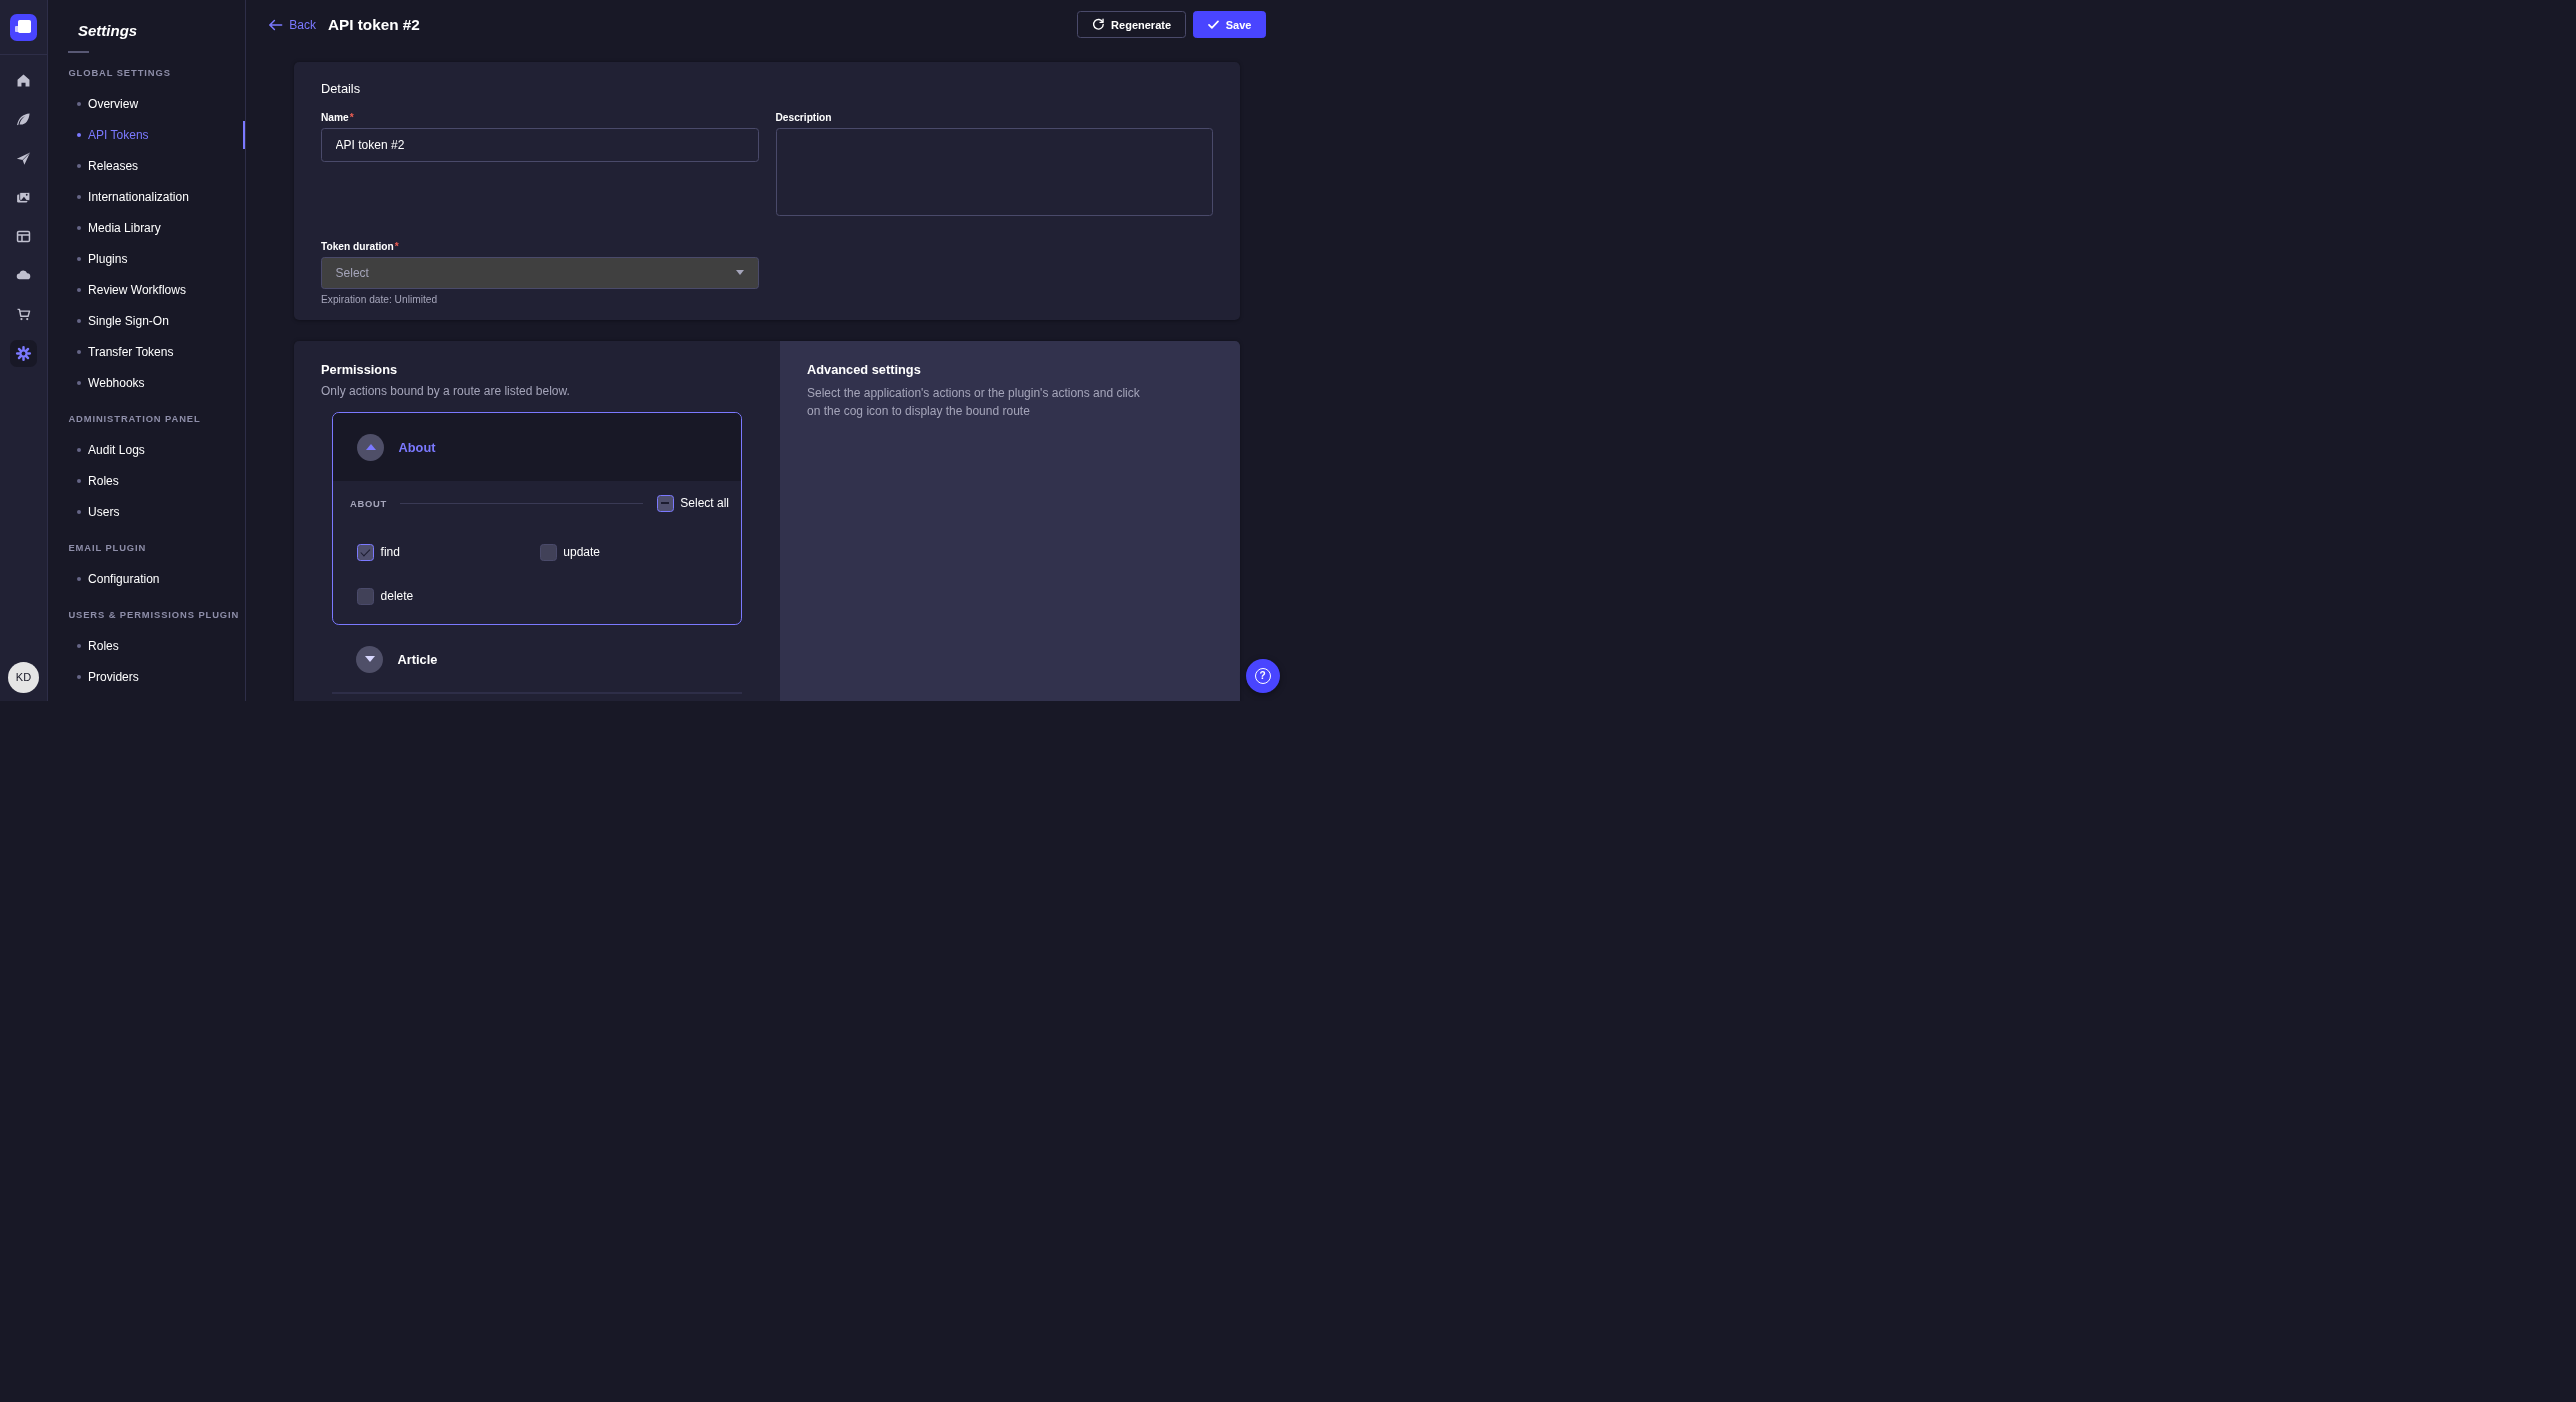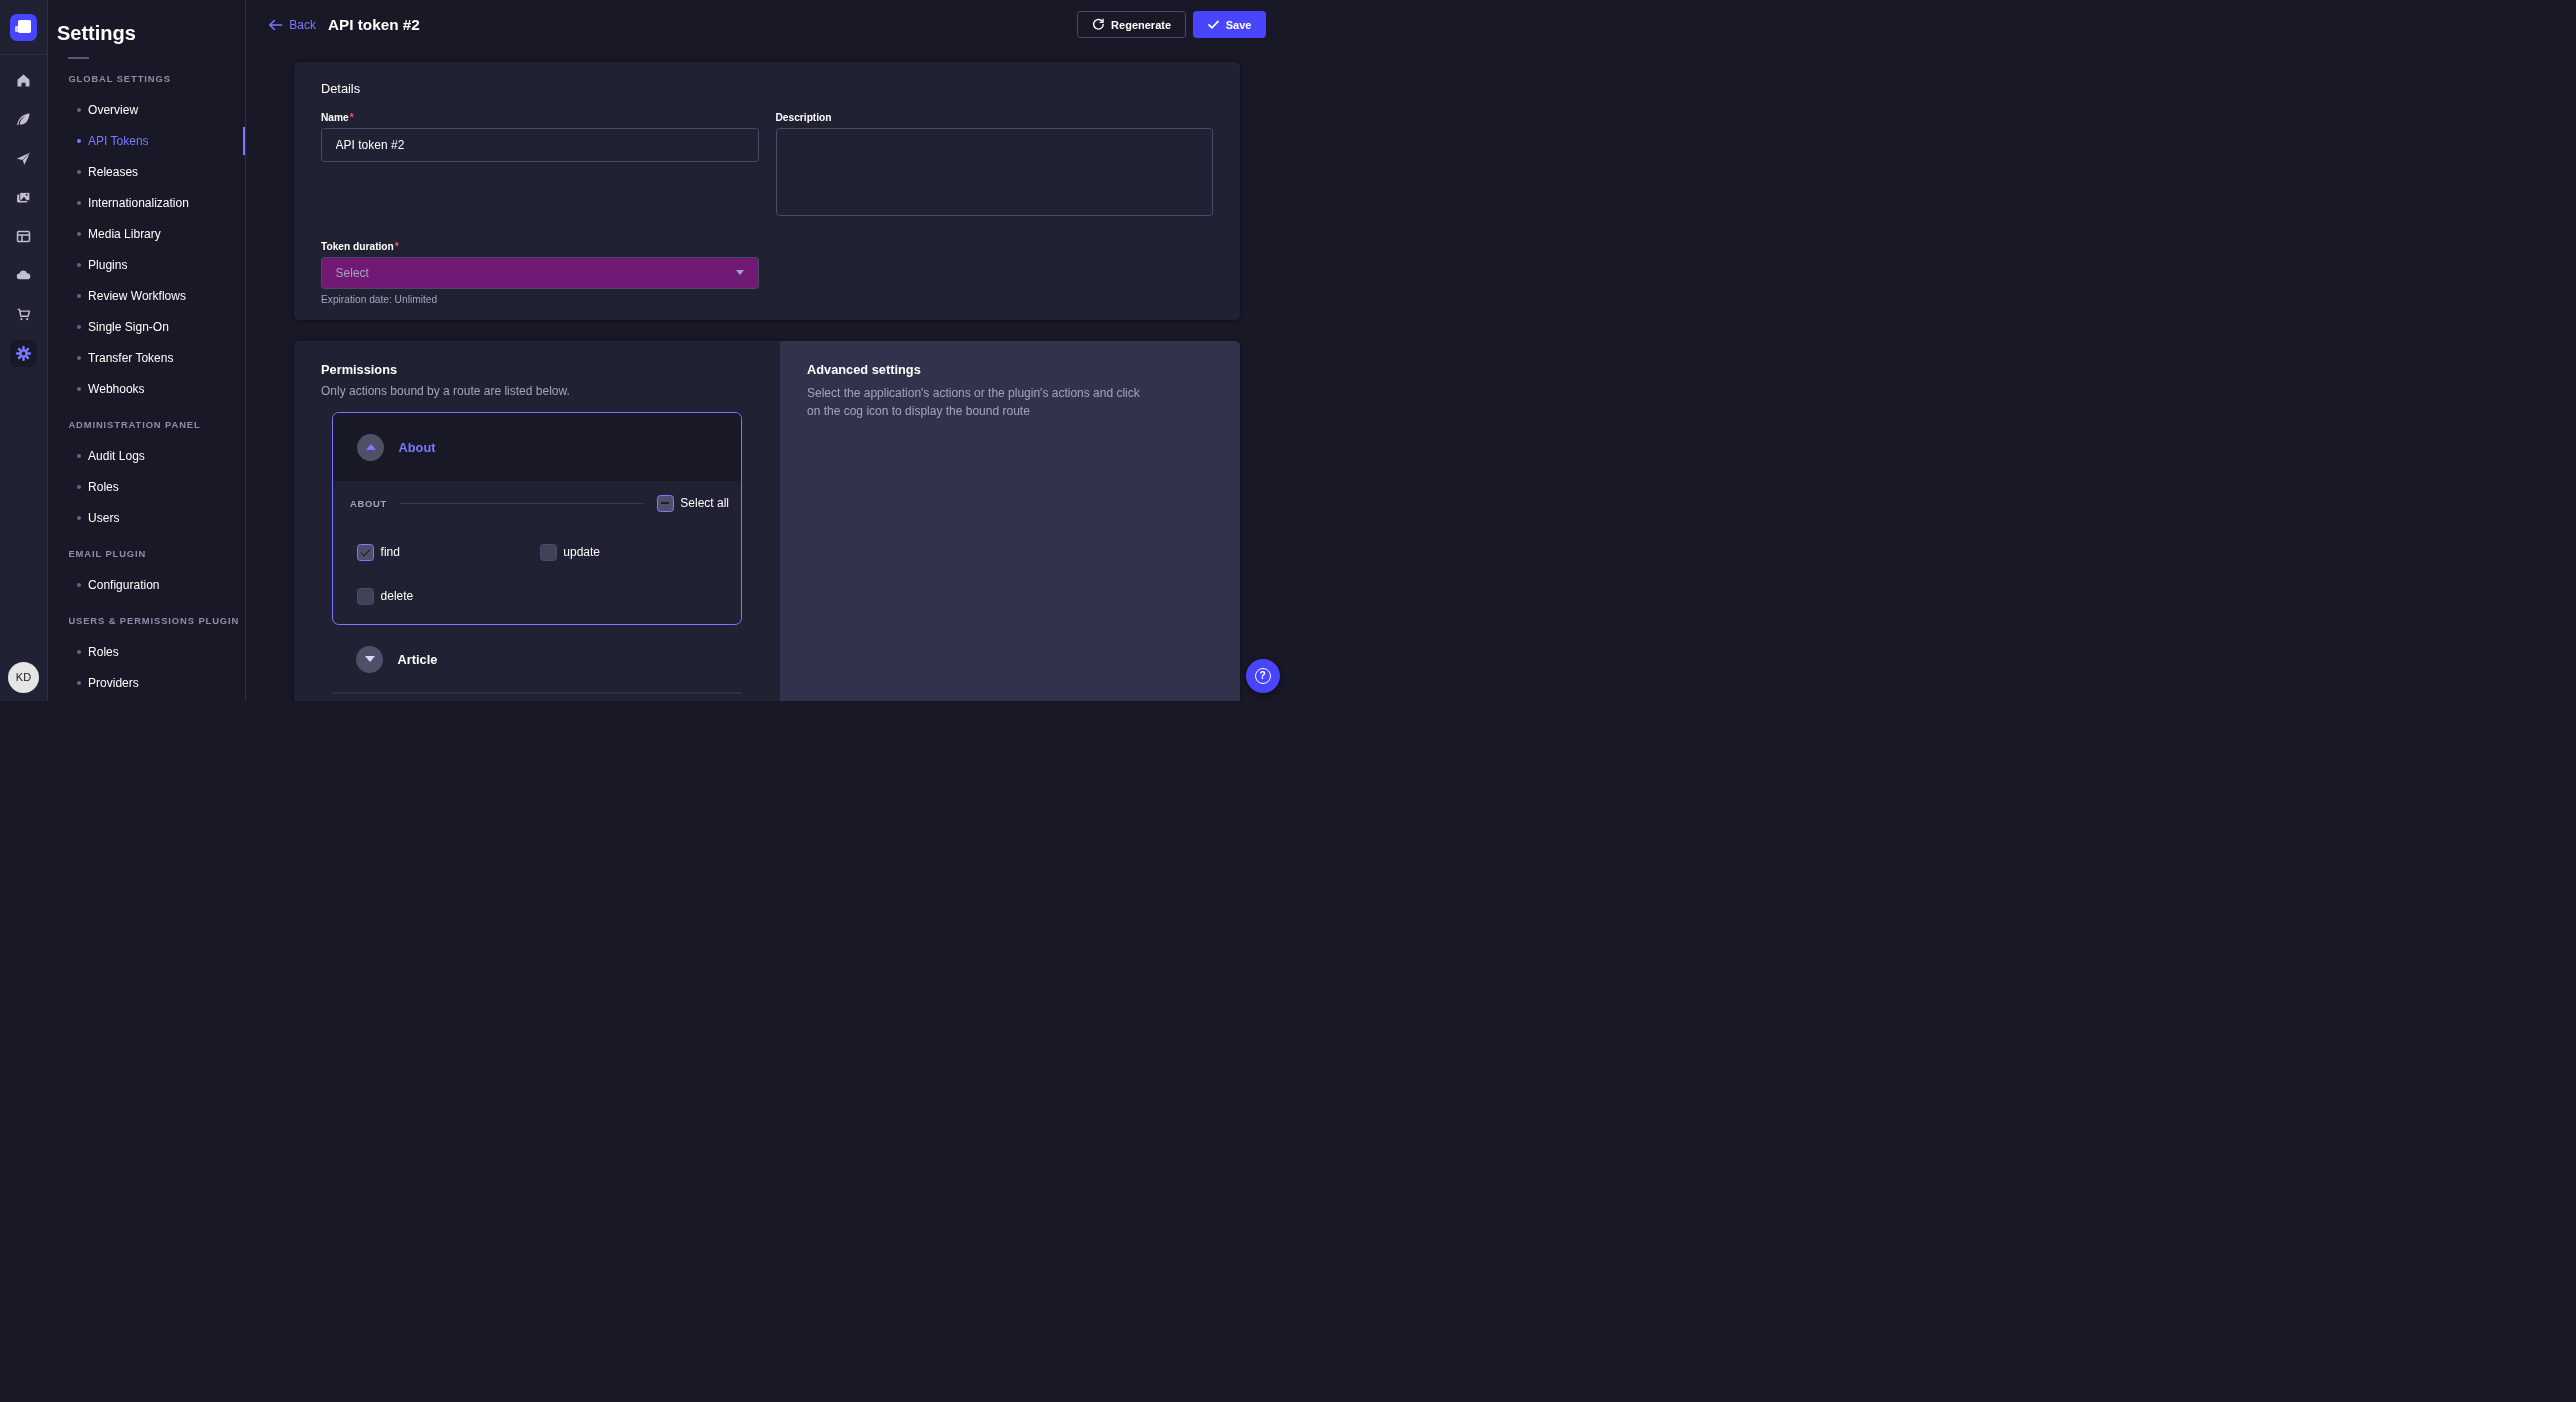--- a/index.html
+++ b/index.html
@@ -29,21 +29,21 @@
     width:31px; height:31px; border-radius:50%; background:#e5e5e5; color:#181826;
     display:flex; align-items:center; justify-content:center;
     font-size:11px; font-weight:normal; margin-bottom:8.5px; cursor:pointer;
   }
 
   
   .subnav {
     width:198px; background:#181826; border-right:0.9px solid #2e2e48;
     flex-shrink:0; padding-top:22px; overflow:hidden;
   }
-  .nav-title { font-size:20px; font-weight:bold; padding-left:9px; }
+  .nav-title { font-size:15px; font-weight:bold; padding-left:30px;font-style:italic; }
   .title-divider { width:20.4px; height:1.7px; background:#585874; margin:12px 0 0 20.4px; }
   .nav-section { margin-top:10.2px; }
   .section-label {
     font-size:9.4px; font-weight:bold; letter-spacing:0.9px; color:#8e8ea9;
     padding-left:20.4px; height:19px; line-height:19px; margin-bottom:6.8px; text-transform:uppercase;
   }
   .nav-item {
     height:31px; display:flex; align-items:center; padding-left:29px;
     font-size:12px; color:#ffffff; cursor:pointer; position:relative;
   }
@@ -82,21 +82,21 @@
   }
   .textarea {
     width:100%; height:88px; background:transparent; border:0.9px solid #4a4a6a; border-radius:3.4px;
     color:#fff; font-size:12px; padding:8.5px 13.6px; resize:none; font-family:inherit;
   }
   .row2 { margin-top:22px; }
   .select {
     height:32px; border:0.9px solid #4a4a6a; border-radius:3.4px; display:flex; align-items:center;
     padding:0 13.6px; font-size:12px; cursor:pointer;
   }
-  .select.filled { background:#701a75; }
+  .select.filled { background:#404040; }
   .select .select-value { color:#a5a5ba; }
   .select .select-value.chosen { color:#fff; }
   .caret-down { margin-left:auto; width:0; height:0; border-left:4.3px solid transparent; border-right:4.3px solid transparent; border-top:5.1px solid #a5a5ba; }
   .helper { font-size:10.2px; color:#a5a5ba; margin-top:5.1px; }
 
   
   .perm-row { display:flex; margin-top:21px; border-radius:5.1px; height:375px; box-shadow:0 0.9px 3.4px rgba(3,3,5,.35); }
   .perm-col { width:486px; background:#212134; border-radius:5.1px 0 0 5.1px; padding:20.4px 27px; flex-shrink:0; }
   .adv-col { flex:1; background:#32324d; border-radius:0 5.1px 5.1px 0; padding:20.4px 27px; }
   .perm-title { font-size:12.8px; font-weight:bold; }

